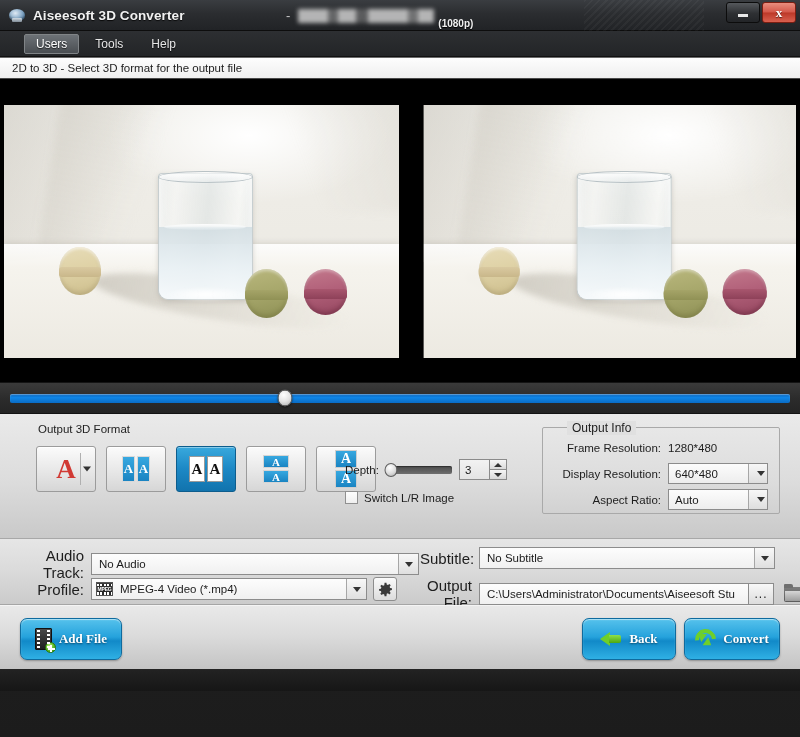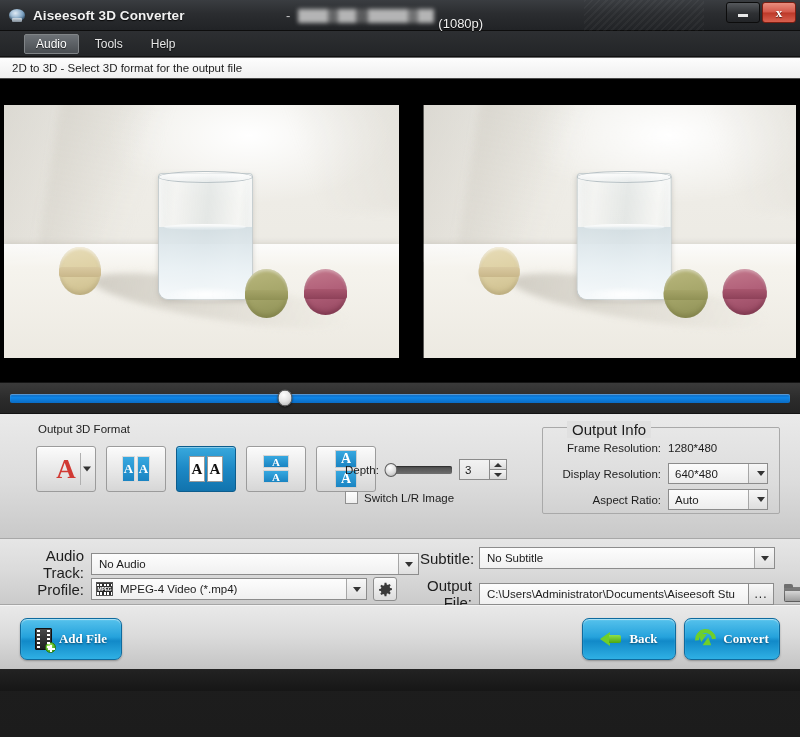--- a/index.html
+++ b/index.html
@@ -52,21 +52,21 @@
   .title-redacted {
     width: 136px; height: 14px;
     background: linear-gradient(90deg,
       rgba(205,205,205,.85) 0 30px, rgba(150,150,150,.55) 30px 40px,
       rgba(205,205,205,.85) 40px 58px, rgba(140,140,140,.5) 58px 70px,
       rgba(205,205,205,.85) 70px 110px, rgba(160,160,160,.6) 110px 120px,
       rgba(205,205,205,.85) 120px 136px);
     filter: blur(2.2px);
     border-radius: 1px;
   }
-  .title-res { color: #f0f0f0; font-size: 13px; font-weight: normal; text-shadow: 0 1px 1px #000; margin-top: 16px; }
+  .title-res { color: #f0f0f0; font-size: 10px; font-weight: bold; text-shadow: 0 1px 1px #000; margin-top: 16px; }
   .title-hatch {
     position: absolute; right: 96px; top: 0; width: 120px; height: 31px;
     background: repeating-linear-gradient(135deg, rgba(255,255,255,.035) 0 2px, rgba(0,0,0,0) 2px 5px);
     pointer-events: none;
   }
   .win-btns { position: absolute; right: 4px; top: 2px; display: flex; gap: 2px; }
   .win-btn {
     width: 34px; height: 21px; border-radius: 3px;
     display: flex; align-items: center; justify-content: center;
     border: 1px solid #0c0c0c; cursor: pointer;
@@ -372,21 +372,21 @@
     border: 1px solid #909090;
   }
   .switch-lbl { font-size: 11.5px; color:#1d1d1d; }
 
   .outinfo {
     position:absolute; left: 542px; top: 13px; width: 238px; height: 87px;
     border: 1px solid #a9a9a9; border-radius: 2px;
   }
   .outinfo-title {
     position:absolute; left: 24px; top: -7px; background: #e0e0e0;
-    padding: 0 5px; font-size: 15px; color:#1d1d1d;
+    padding: 0 5px; font-size: 12px; color:#1d1d1d;
   }
   .oi-row { position:absolute; display:flex; align-items:center; }
   .oi-lbl { font-size: 11.5px; color:#1d1d1d; text-align:right; }
   .oi-val { font-size: 11.5px; color:#1d1d1d; }
   .r1 { left: 6px; top: 14px; width: 226px; }
   .r1 .oi-lbl { width: 112px; }
   .r1 .oi-val { margin-left: 7px; }
   .r2 { left: 6px; top: 35px; width: 226px; }
   .r2 .oi-lbl { width: 112px; }
   .r3 { left: 6px; top: 61px; width: 226px; }
@@ -574,21 +574,21 @@
           <i></i>
         </div>
       <div class="win-btn win-close">
         <span>x</span>
       </div>
     </div>
   </div>
 
   <div class="menubar">
     <div class="menu-item active">
-      <span>Audio</span>
+      <span>Users</span>
     </div>
     <div class="menu-item">
       <span>Tools</span>
     </div>
     <div class="menu-item">
       <span>Help</span>
     </div>
   </div>
 
   <div class="hintbar">

